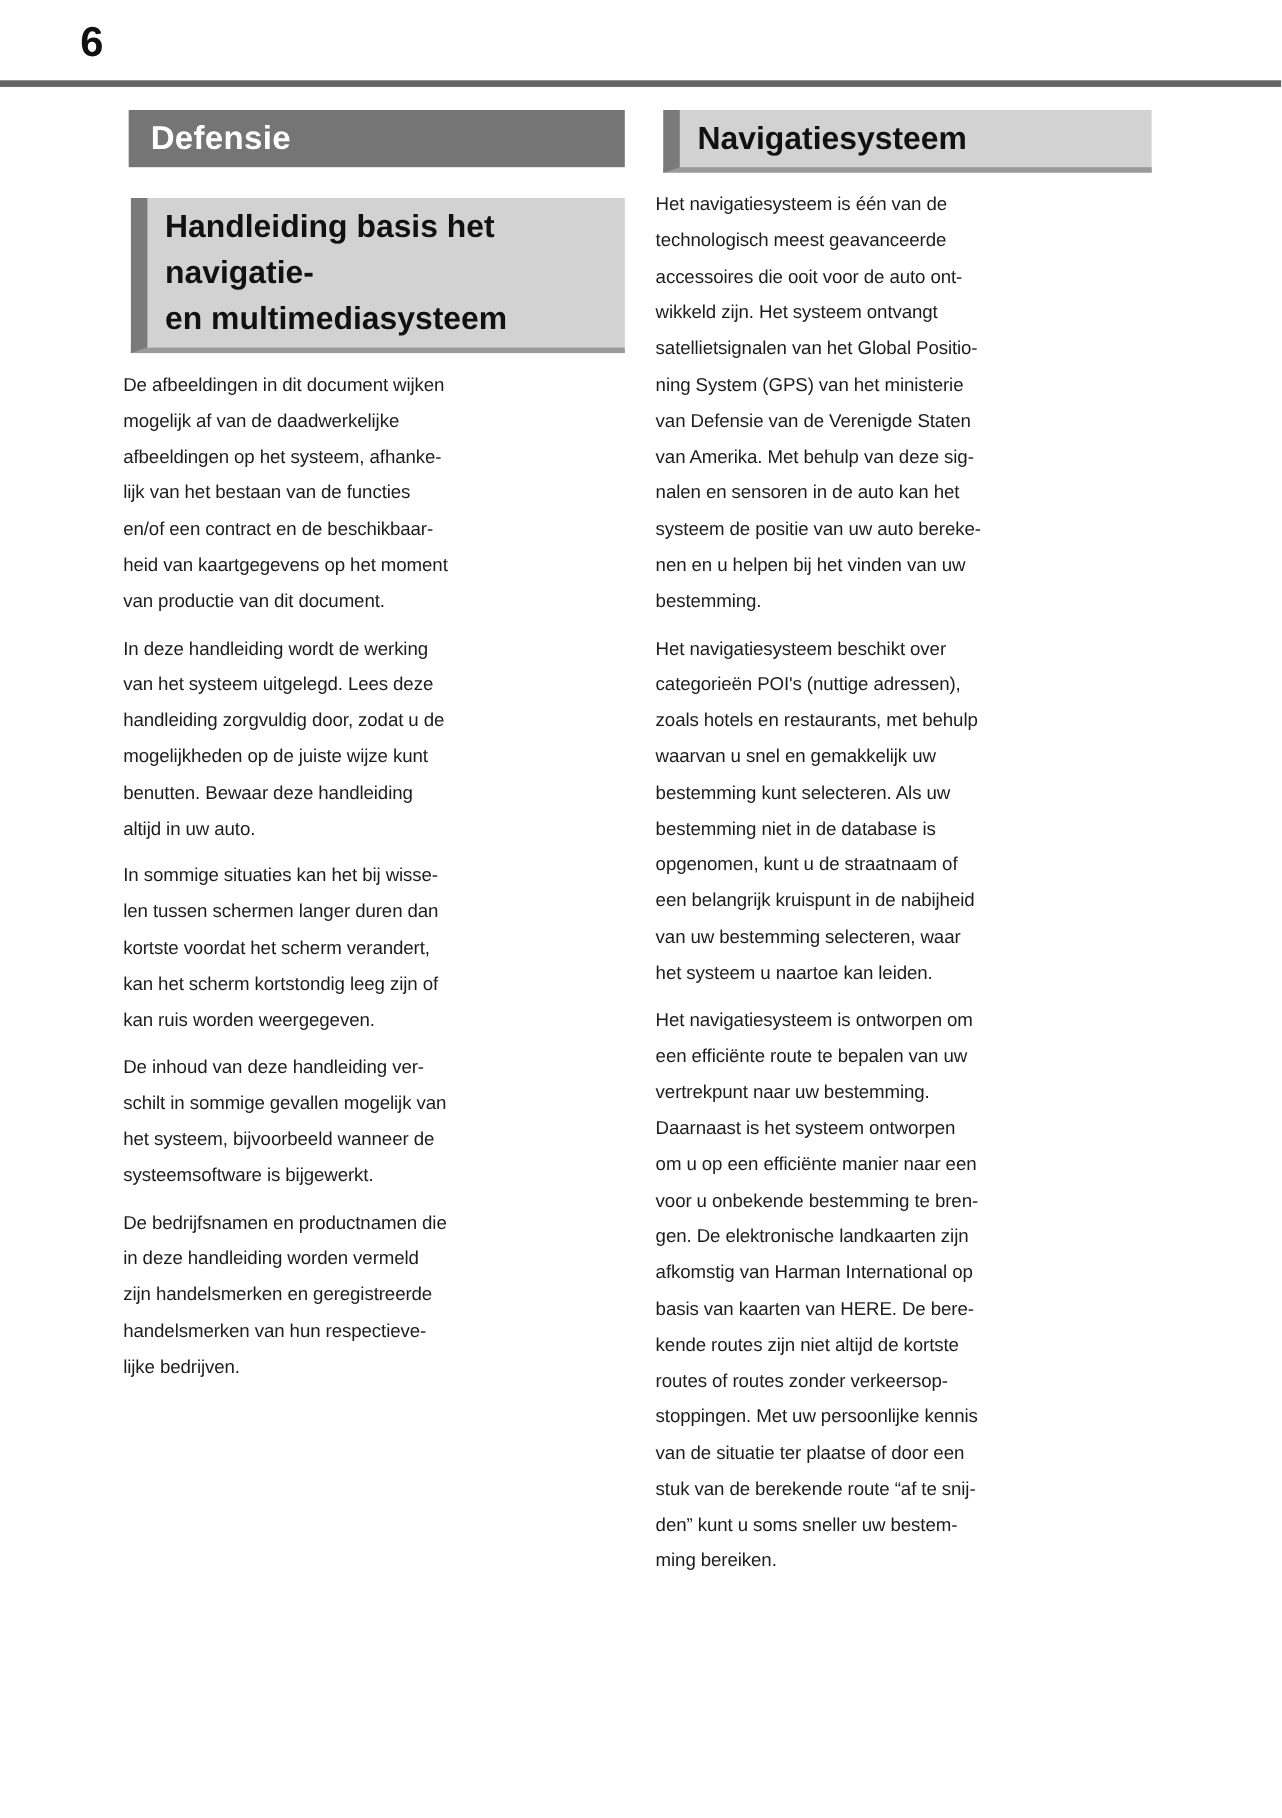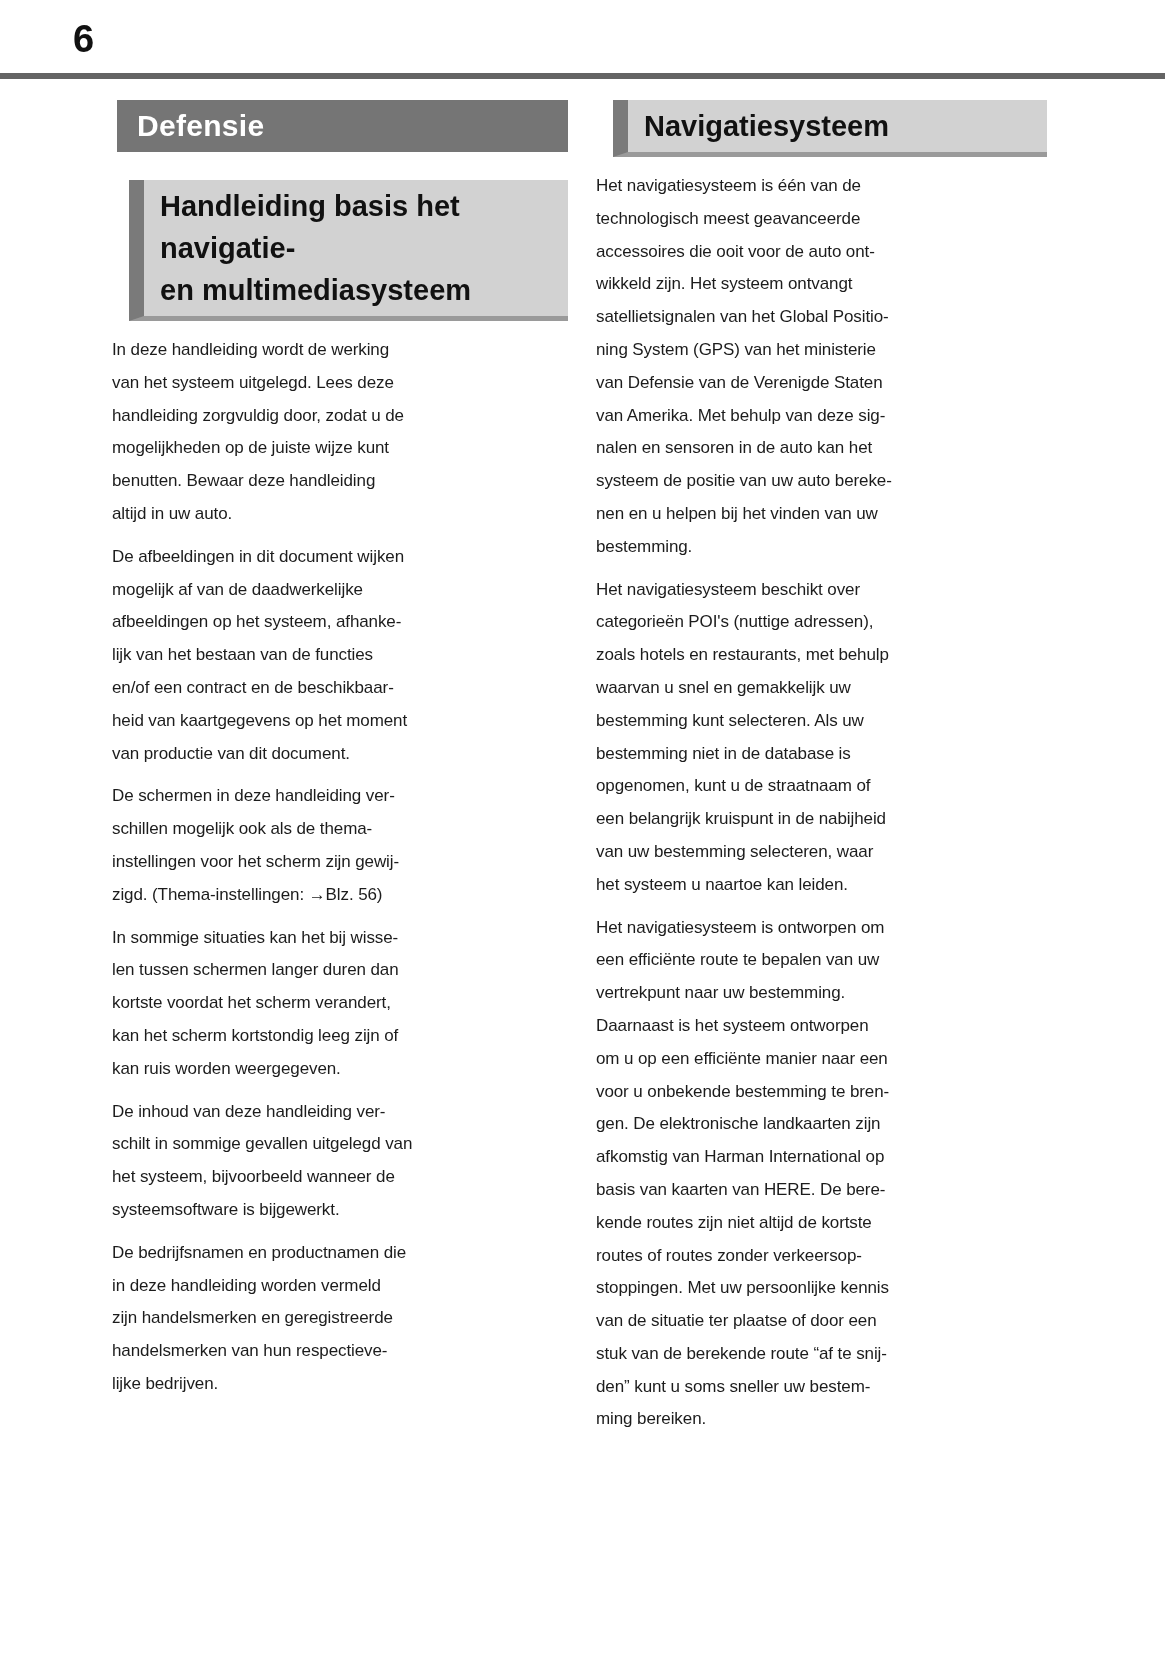--- a/index.html
+++ b/index.html
@@ -49,21 +49,21 @@
     box-sizing: border-box;
   }
   .chapter-title {
     color: var(--chapter-bar-text, #ffffff);
     font-weight: bold;
     font-size: 30px;
     letter-spacing: 0.3px;
     white-space: pre-line;
   }
   .section-box {
-    margin-left: 17px;
+    margin-left: 7px;
     background: var(--section-box-bg, #d2d2d2);
     border-left: 15px solid var(--section-box-accent, #7a7a7a);
     border-bottom: 5px solid var(--section-box-shadow, #9a9a9a);
     padding: 5px 10px 5px 16px;
     box-sizing: border-box;
   }
   .column-left .section-box { margin-top: 28px; }
   .section-title {
     font-weight: bold;
     font-size: 29px;
@@ -90,44 +90,40 @@
 
   <div class="column column-left">
     <div class="chapter-bar">
       <span class="chapter-title">Defensie</span>
     </div>
     <div class="section-box">
       <div class="section-title">Handleiding basis het navigatie-
 en multimediasysteem</div>
     </div>
     <div class="paragraphs" id="left-paragraphs">
-        <p class="body-para">In deze handleiding wordt de werking
-van het systeem uitgelegd. Lees deze
-handleiding zorgvuldig door, zodat u de
-mogelijkheden op de juiste wijze kunt
-benutten. Bewaar deze handleiding
-altijd in uw auto.</p>
         <p class="body-para">De afbeeldingen in dit document wijken
 mogelijk af van de daadwerkelijke
 afbeeldingen op het systeem, afhanke-
 lijk van het bestaan van de functies
 en/of een contract en de beschikbaar-
 heid van kaartgegevens op het moment
 van productie van dit document.</p>
-        <p class="body-para">De schermen in deze handleiding ver-
-schillen mogelijk ook als de thema-
-instellingen voor het scherm zijn gewij-
-zigd. (Thema-instellingen: →Blz. 56)</p>
+        <p class="body-para">In deze handleiding wordt de werking
+van het systeem uitgelegd. Lees deze
+handleiding zorgvuldig door, zodat u de
+mogelijkheden op de juiste wijze kunt
+benutten. Bewaar deze handleiding
+altijd in uw auto.</p>
         <p class="body-para">In sommige situaties kan het bij wisse-
 len tussen schermen langer duren dan
 kortste voordat het scherm verandert,
 kan het scherm kortstondig leeg zijn of
 kan ruis worden weergegeven.</p>
         <p class="body-para">De inhoud van deze handleiding ver-
-schilt in sommige gevallen uitgelegd van
+schilt in sommige gevallen mogelijk van
 het systeem, bijvoorbeeld wanneer de
 systeemsoftware is bijgewerkt.</p>
         <p class="body-para">De bedrijfsnamen en productnamen die
 in deze handleiding worden vermeld
 zijn handelsmerken en geregistreerde
 handelsmerken van hun respectieve-
 lijke bedrijven.</p>
       </div>
   </div>
 

